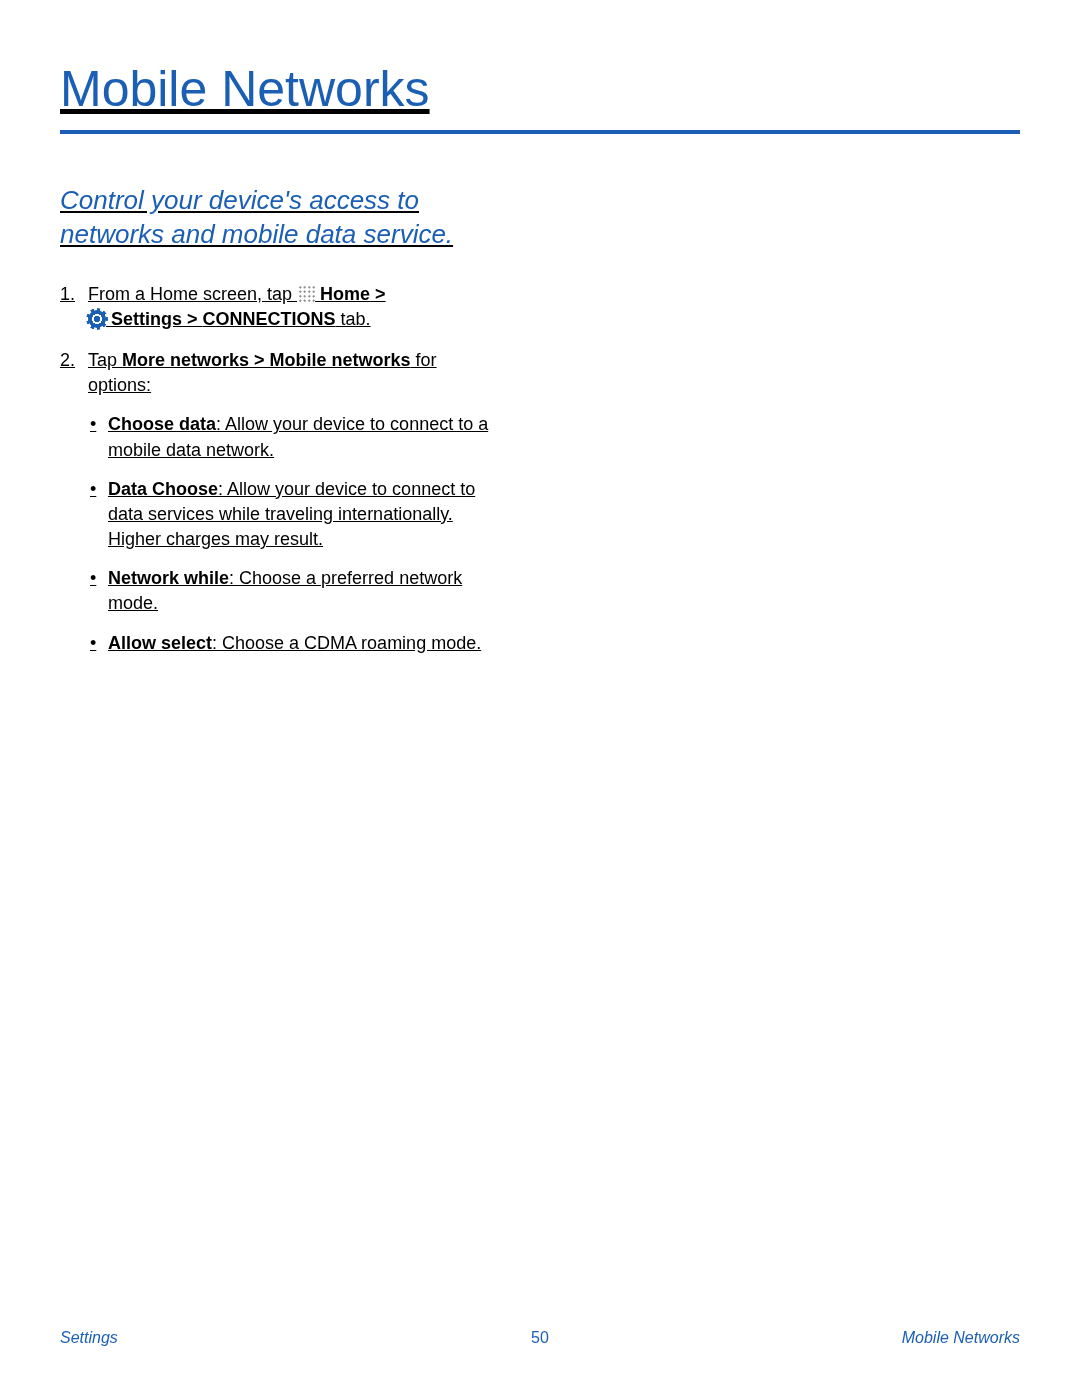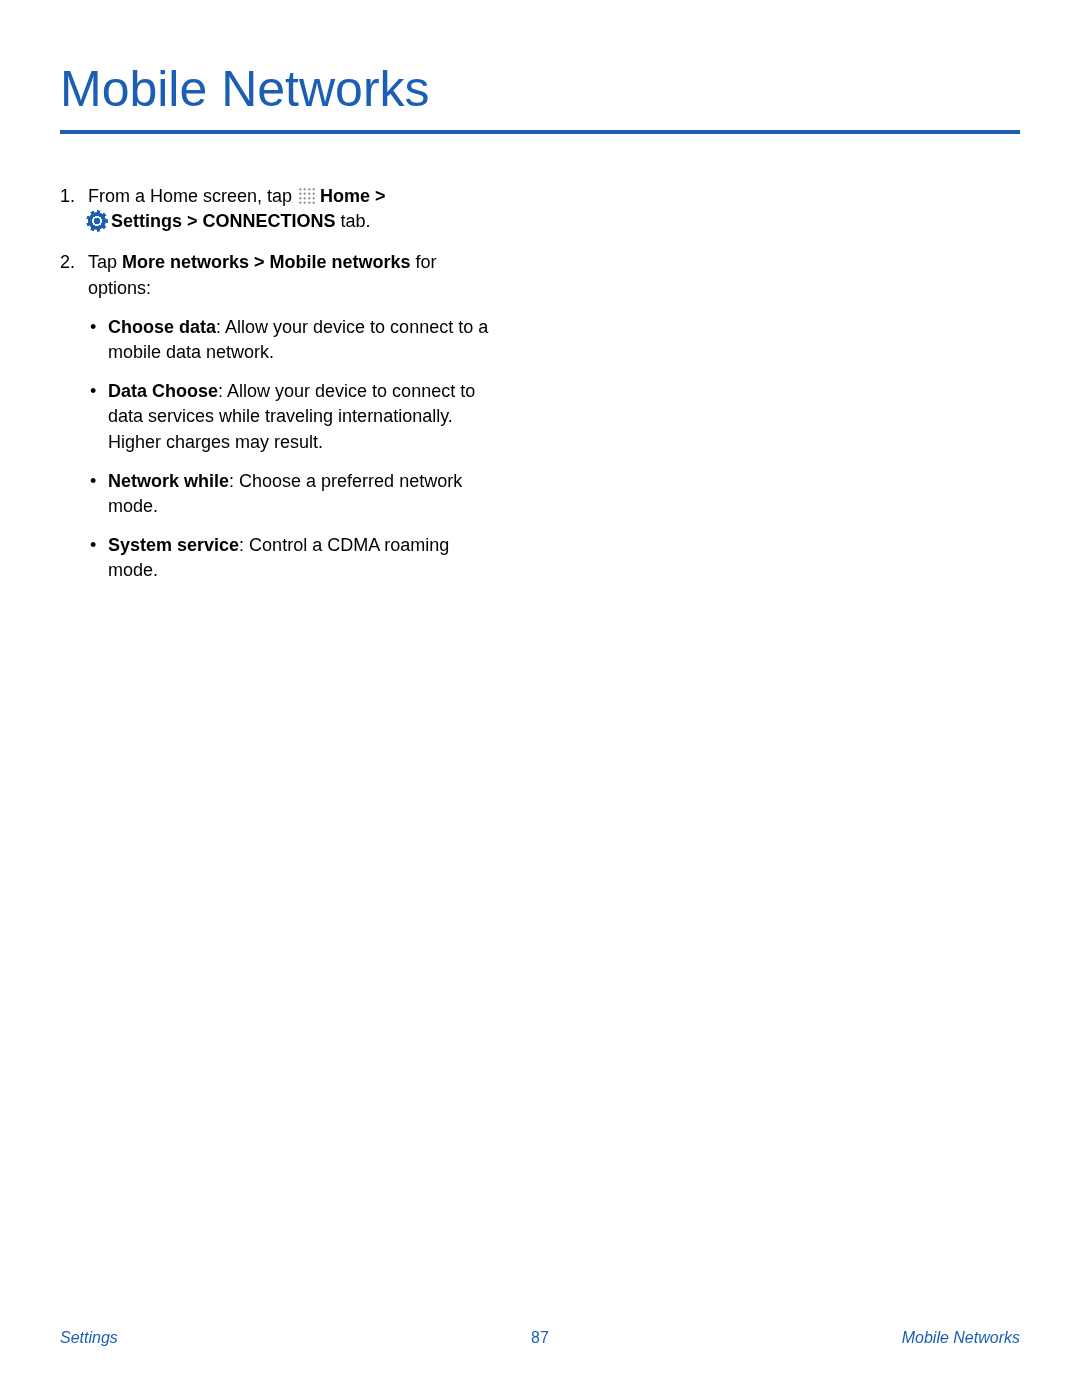--- a/index.html
+++ b/index.html
@@ -7,20 +7,21 @@
     width: 1080px;
     height: 1397px;
     background: #fff;
     font-family: Helvetica, Arial, sans-serif;
     position: relative;
   }
   .page {
     padding: 60px 60px 8px 60px;
     height: 100%;
     position: relative;
+    text-decoration: underline;
   }
   .title {
     font-size: 50px;
     font-weight: 400;
     color: #1a5fb4;
     margin-bottom: 12px;
   }
   .title-rule {
     border: none;
     border-top: 4px solid #1a5fb4;
@@ -120,20 +121,21 @@
   }
 </style>
 </head>
 <body>
 
 <div class="page">
 
   <h1 class="title">Mobile Networks</h1>
   <hr class="title-rule">
 
+  <p class="intro">Control your device's access to networks and mobile data service.</p>
 
   <div class="content">
 
     <div class="ol-item">
       <div class="ol-num">1.</div>
       <div class="ol-body">
         <span>From a Home screen, tap </span>
         <span class="apps-icon"></span>
         <span class="b">Home</span><span class="b"> &gt; </span><br>
         <span class="settings-icon"></span>
@@ -154,27 +156,27 @@
           <div class="bullet">
             <div class="bullet-mark">•</div>
             <div><span class="b">Data Choose</span><span>: Allow your device to connect to data services while traveling internationally. Higher charges may result.</span></div>
           </div>
           <div class="bullet">
             <div class="bullet-mark">•</div>
             <div><span class="b">Network while</span><span>: Choose a preferred network mode.</span></div>
           </div>
           <div class="bullet">
             <div class="bullet-mark">•</div>
-            <div><span class="b">System service</span><span>: Control a CDMA roaming mode.</span></div>
+            <div><span class="b">Allow select</span><span>: Choose a CDMA roaming mode.</span></div>
           </div>
         </div>
       </div>
     </div>
 
   </div>
 
   <div class="footer">
     <span>Settings</span>
-    <span class="center">87</span>
+    <span class="center">50</span>
     <span>Mobile Networks</span>
   </div>
 
 </div>
 
 </body></html>

